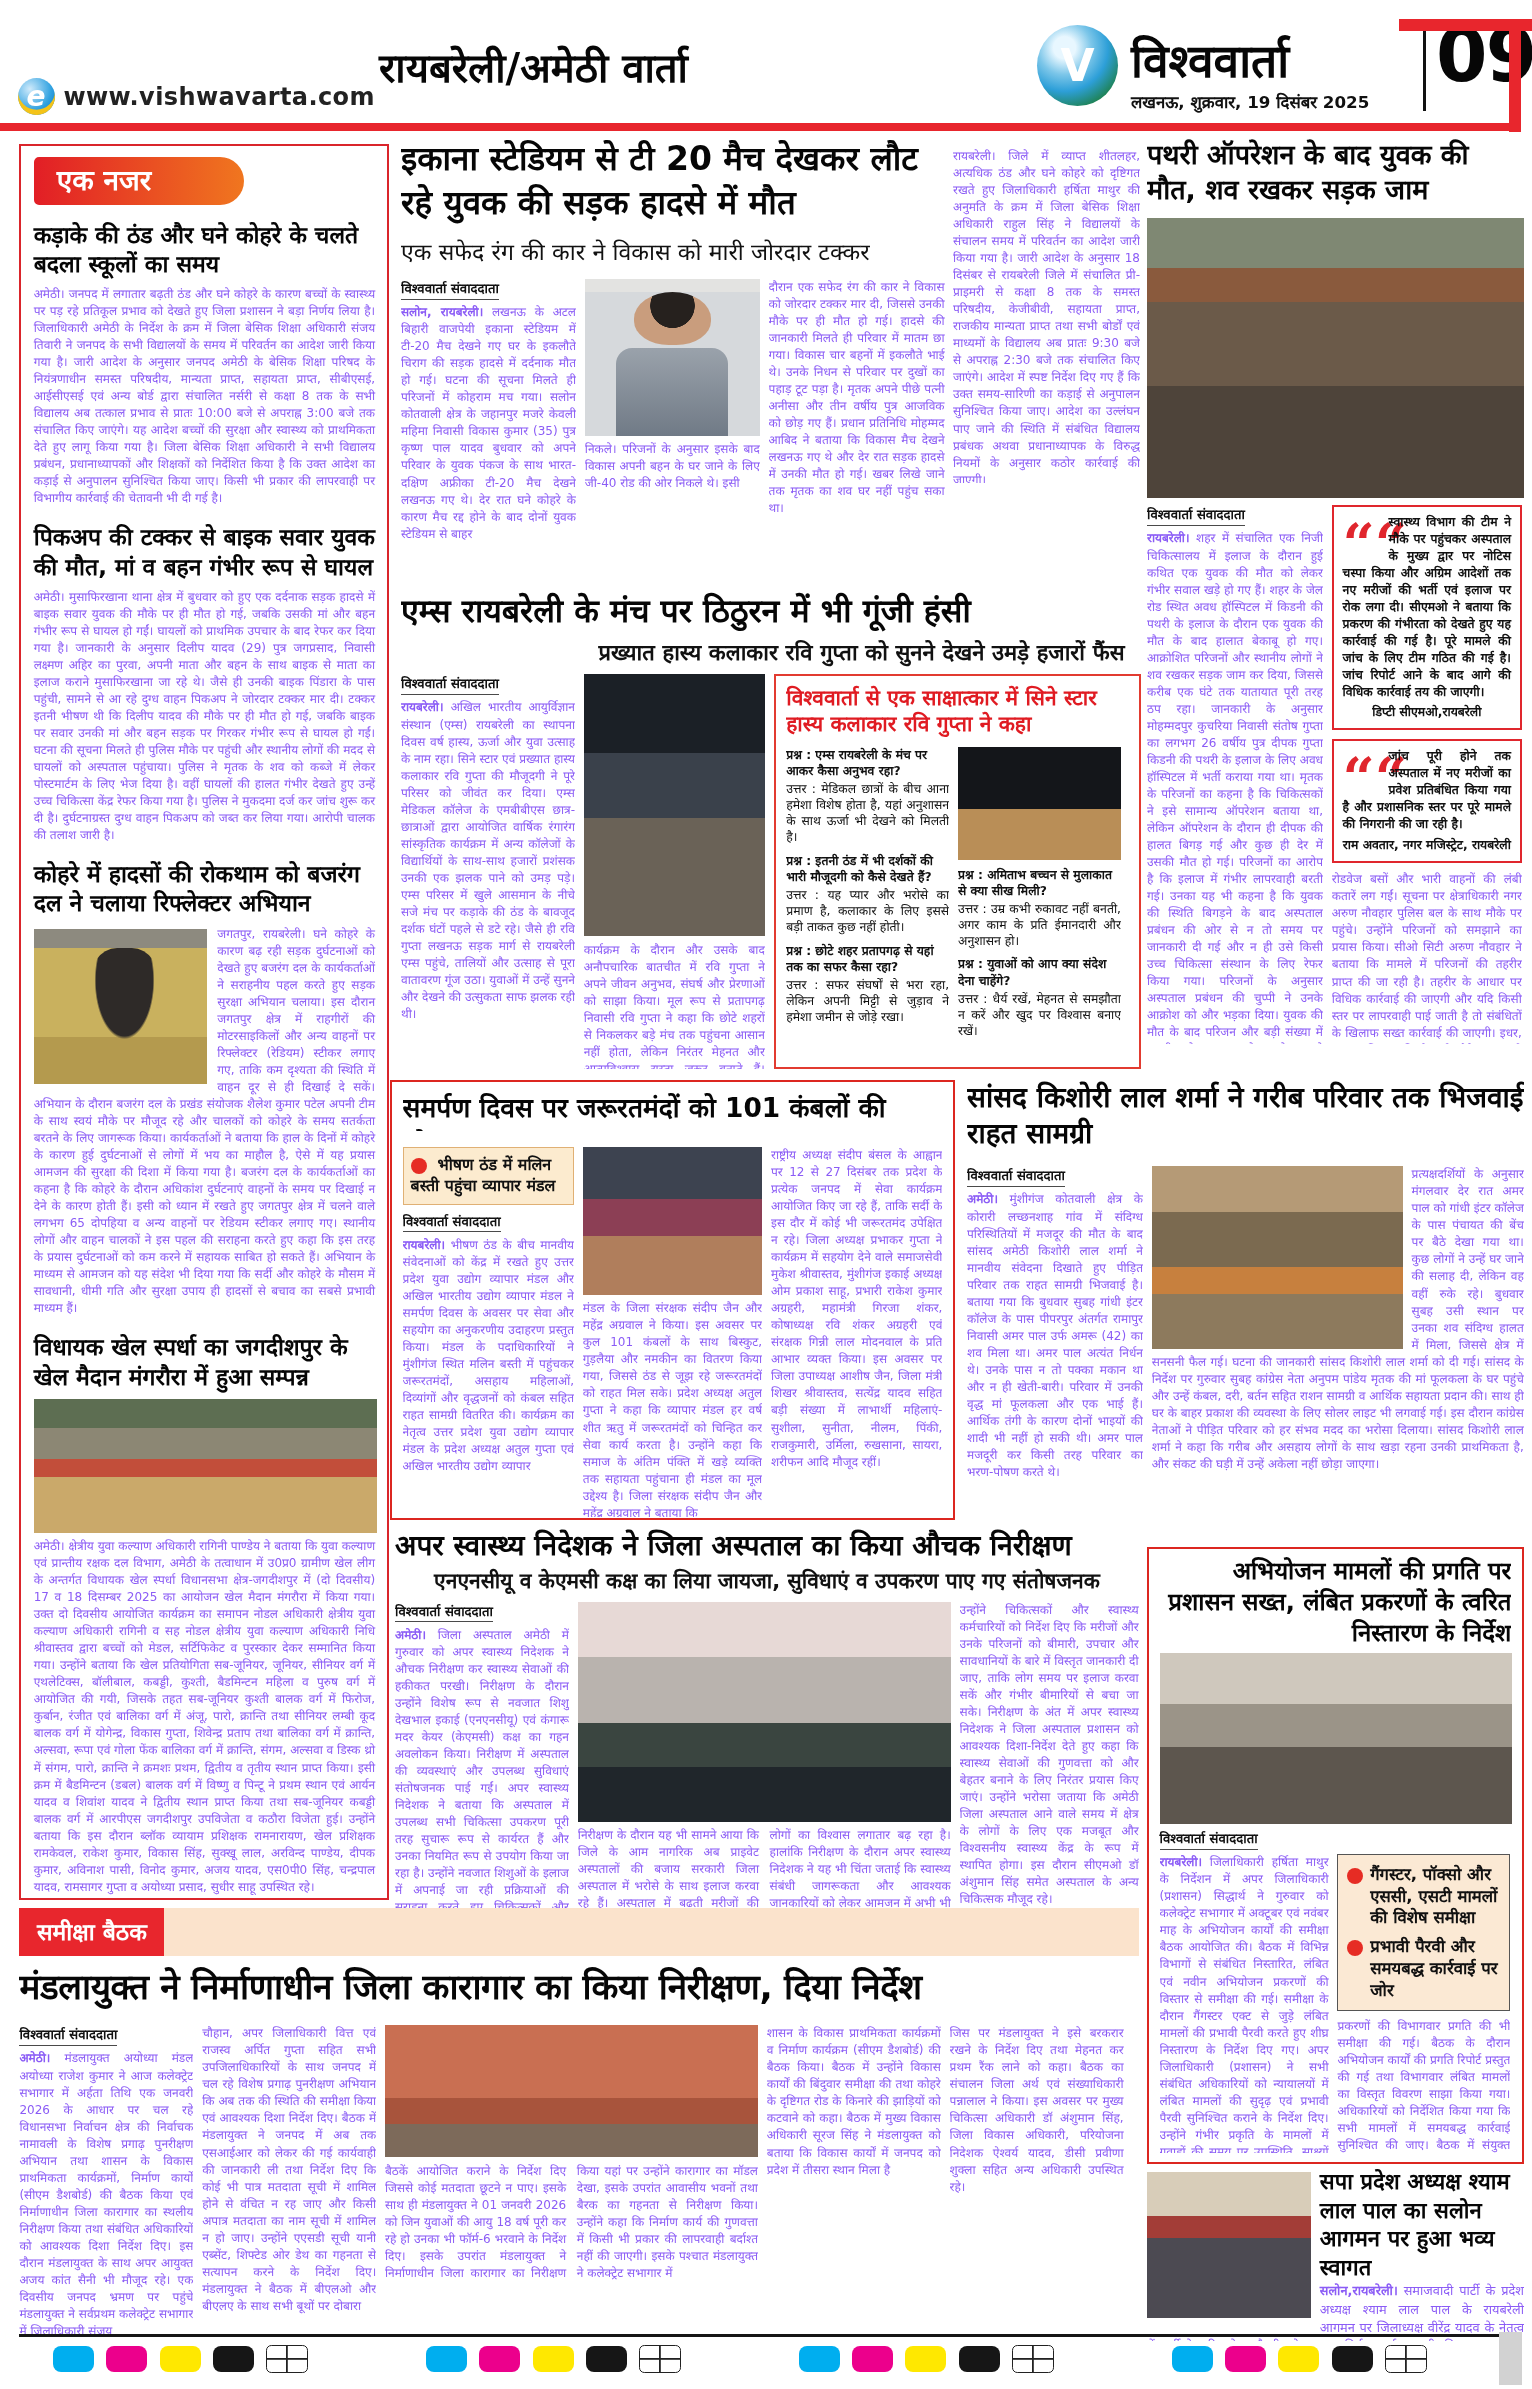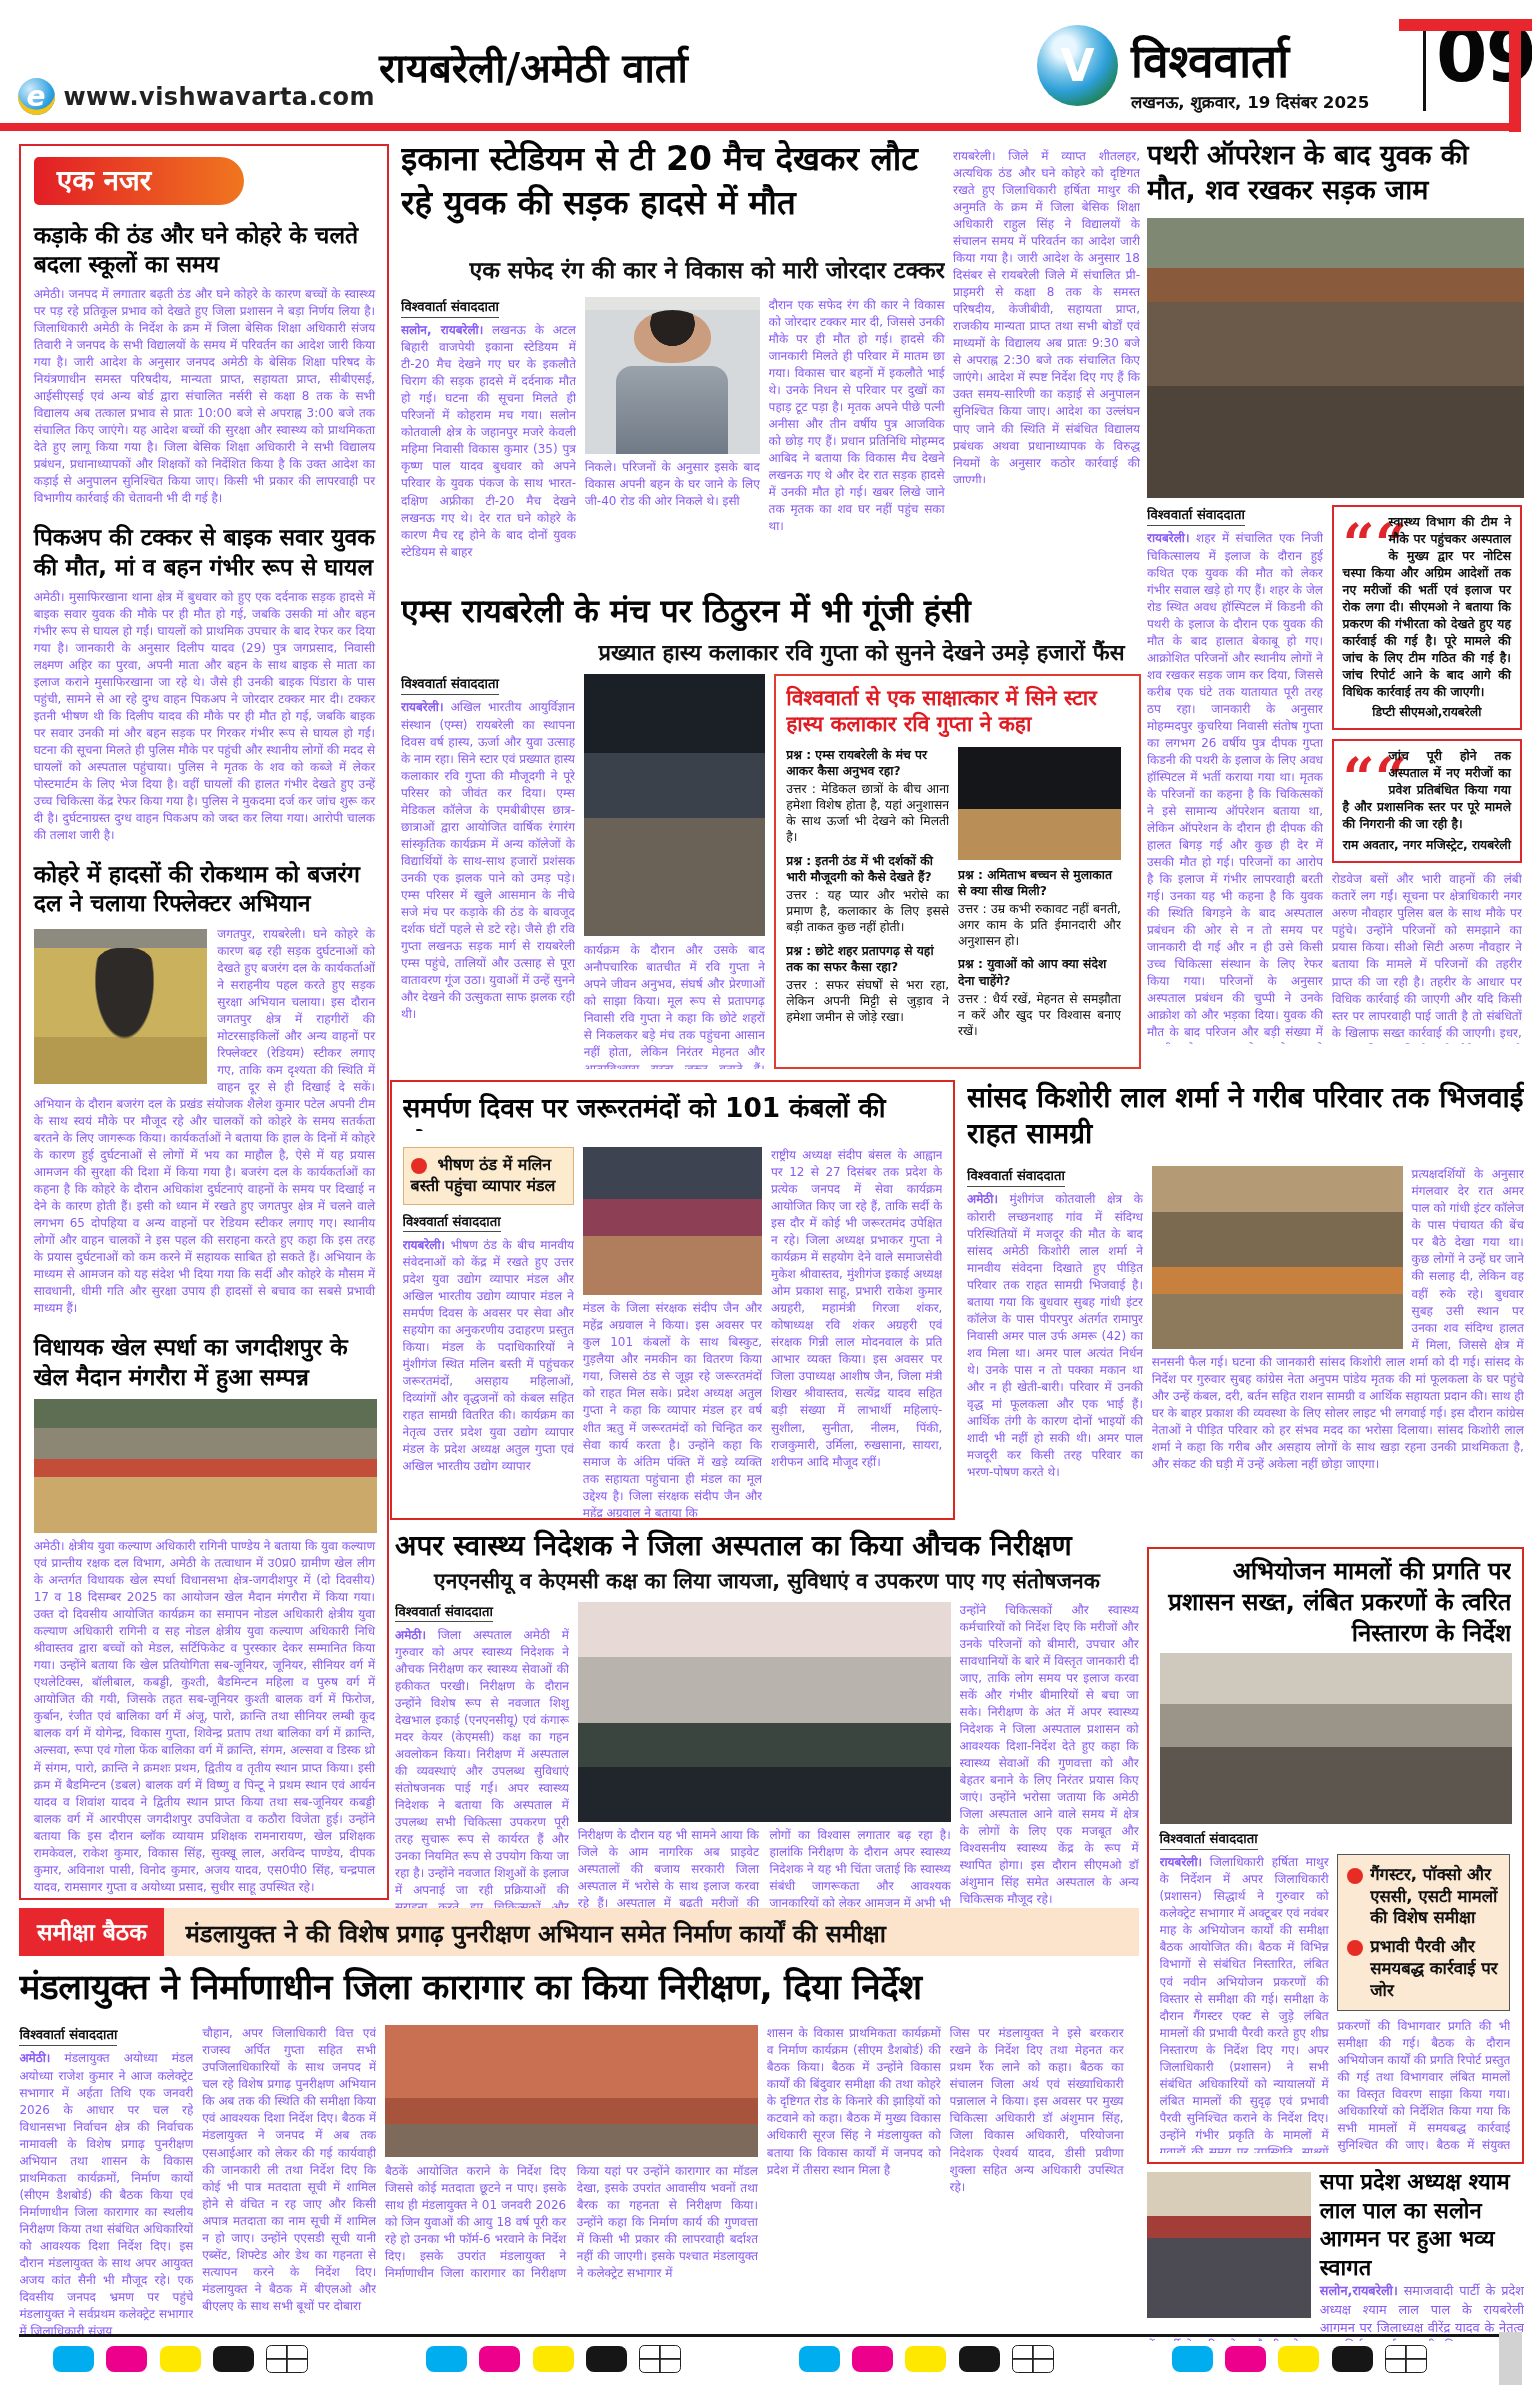--- a/index.html
+++ b/index.html
@@ -37,21 +37,21 @@
   .ph{background:#b9b2a6}
   .ph-reflector{float:left;width:173px;height:155px;margin:3.5px 10.6px 1.8px 0;
       background:linear-gradient(180deg,#8d8a7f 0 12%,#c9b15e 12% 70%,#b49a4e 70% 100%);position:relative}
   .ph-reflector::after{content:"";position:absolute;left:30%;top:12%;width:45%;height:70%;
       background:radial-gradient(ellipse at 50% 30%,#2e2a28 0 52%,transparent 55%);border-radius:40%}
   .ph-sports{width:343px;height:134px;margin:5.3px 0;
       background:linear-gradient(180deg,#5d6e52 0 22%,#8c8774 22% 45%,#c24e3a 45% 58%,#caa96a 58% 100%)}
   
   .lead{left:401px;top:137px;width:544px;height:451px}
   .lead h1{font-size:33px;line-height:1.34;height:95px;overflow:hidden}
-  .lead-sub{font-size:23px;font-weight:700;text-align:right;height:37px;margin-top:21px;overflow:hidden}
+  .lead-sub{font-size:23px;font-weight:400;text-align:left;height:37px;margin-top:3px;overflow:hidden}
   .cols{display:flex;gap:8.8px}
   .ph-victim{width:175px;height:157px;margin-bottom:5.3px;
       background:linear-gradient(180deg,#e3e3e1 0 8%,#d6d9dc 8% 100%);position:relative}
   .ph-victim::before{content:"";position:absolute;left:28%;top:8%;width:44%;height:34%;border-radius:50% 50% 45% 45%;
       background:radial-gradient(circle at 50% 26%,#26211e 0 40%,#c99d7d 41% 100%)}
   .ph-victim::after{content:"";position:absolute;left:18%;top:44%;width:64%;height:56%;
       background:linear-gradient(180deg,#9aa2ab,#707a86);border-radius:16px 16px 0 0}
   
   .schoolcol{left:953px;top:148px;width:187px;height:440px}
   .schoolcol h3{font-size:18.5px;line-height:1.3;text-align:center;height:99px;overflow:hidden}
@@ -327,21 +327,20 @@
             <span>प्रभावी पैरवी और समयबद्ध कार्रवाई पर जोर</span>
           </div>
         </div>
         <p class="jtext">प्रकरणों की विभागवार प्रगति की भी समीक्षा की गई। बैठक के दौरान अभियोजन कार्यों की प्रगति रिपोर्ट प्रस्तुत की गई तथा विभागवार लंबित मामलों का विस्तृत विवरण साझा किया गया। अधिकारियों को निर्देशित किया गया कि सभी मामलों में समयबद्ध कार्रवाई सुनिश्चित की जाए। बैठक में संयुक्त निदेशक अभियोजन धीरेंद्र कुमार मिश्रा, जिला शासकीय अधिवक्ता (क्रिमिनल) अजय मौर्य, क्षेत्राधिकारी नगर अरुण कुमार नौवहार सहित अन्य संबंधित अधिकारी उपस्थित रहे।</p>
       </div>
     </div>
   </div>
 
   <div class="abs samiksha">
     <span class="sam-label">समीक्षा बैठक</span>
-    <span class="sam-text">मंडलायुक्त ने की विशेष प्रगाढ़ पुनरीक्षण अभियान समेत निर्माण कार्यों की समीक्षा</span>
   </div>
 
   <div class="abs mandal clip">
     <h1 class="hline">मंडलायुक्त  ने निर्माणाधीन जिला कारागार का किया निरीक्षण, दिया निर्देश</h1>
     <div class="cols" style="margin-top:5.3px;height:310px">
       <div style="width:174px" class="clip">
         <span class="byline">विश्ववार्ता संवाददाता</span>
         <p class="jtext"><span class="dl">अमेठी।</span>
           <span>मंडलायुक्त अयोध्या मंडल अयोध्या राजेश कुमार ने आज कलेक्ट्रेट सभागार में अर्हता तिथि एक जनवरी 2026 के आधार पर चल रहे विधानसभा निर्वाचन क्षेत्र की निर्वाचक नामावली के विशेष प्रगाढ़ पुनरीक्षण अभियान तथा शासन के विकास प्राथमिकता कार्यक्रमों, निर्माण कार्यों (सीएम डैशबोर्ड) की बैठक किया एवं निर्माणाधीन जिला कारागार का स्थलीय निरीक्षण किया तथा संबंधित अधिकारियों को आवश्यक दिशा निर्देश दिए। इस दौरान मंडलायुक्त के साथ अपर आयुक्त अजय कांत सैनी भी मौजूद रहे। एक दिवसीय जनपद भ्रमण पर पहुंचे मंडलायुक्त ने सर्वप्रथम कलेक्ट्रेट सभागार में जिलाधिकारी संजय</span></p>
       </div>

